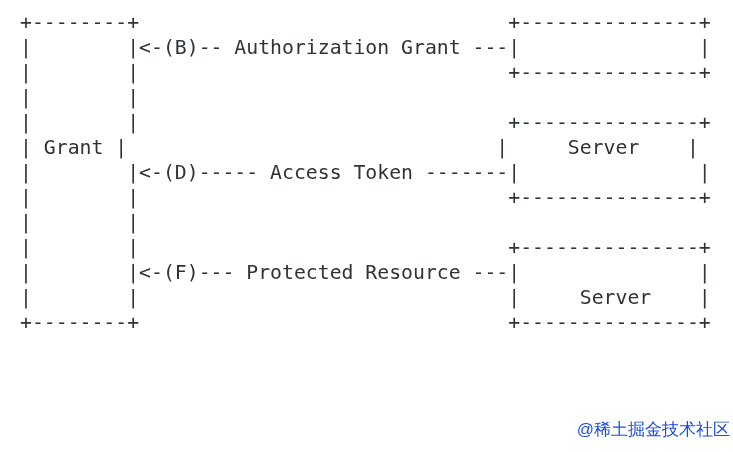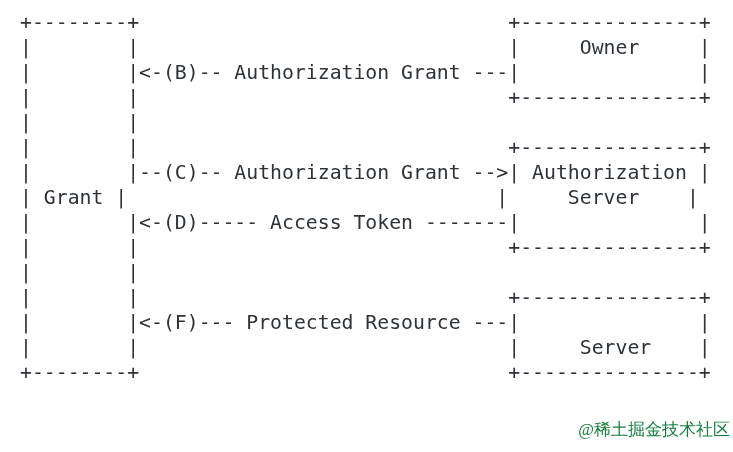--- a/index.html
+++ b/index.html
@@ -25,40 +25,38 @@
     letter-spacing: 0;
   }
   .ascii-line {
     white-space: pre;
     height: 25px;
   }
   .watermark {
     position: absolute;
     top: 420px;
     right: 3px;
-    font-family: Liberation Serif, serif;
+    font-family: Liberation Sans, sans-serif;
     font-size: 17px;
     line-height: 20px;
-    color: #15803d;
+    color: #1d4ed8;
     white-space: nowrap;
   }
 </style>
 </head>
 <body>
 
 <div class="canvas">
 
   <div class="ascii-diagram">
     <div class="ascii-line">+--------+                               +---------------+</div>
-    <div class="ascii-line">|        |                               |     Owner     |</div>
     <div class="ascii-line">|        |&lt;-(B)-- Authorization Grant ---|               |</div>
     <div class="ascii-line">|        |                               +---------------+</div>
     <div class="ascii-line">|        |</div>
     <div class="ascii-line">|        |                               +---------------+</div>
-    <div class="ascii-line">|        |--(C)-- Authorization Grant --&gt;| Authorization |</div>
     <div class="ascii-line">| Grant |                               |     Server    |</div>
     <div class="ascii-line">|        |&lt;-(D)----- Access Token -------|               |</div>
     <div class="ascii-line">|        |                               +---------------+</div>
     <div class="ascii-line">|        |</div>
     <div class="ascii-line">|        |                               +---------------+</div>
     <div class="ascii-line">|        |&lt;-(F)--- Protected Resource ---|               |</div>
     <div class="ascii-line">|        |                               |     Server    |</div>
     <div class="ascii-line">+--------+                               +---------------+</div>
   </div>
 

